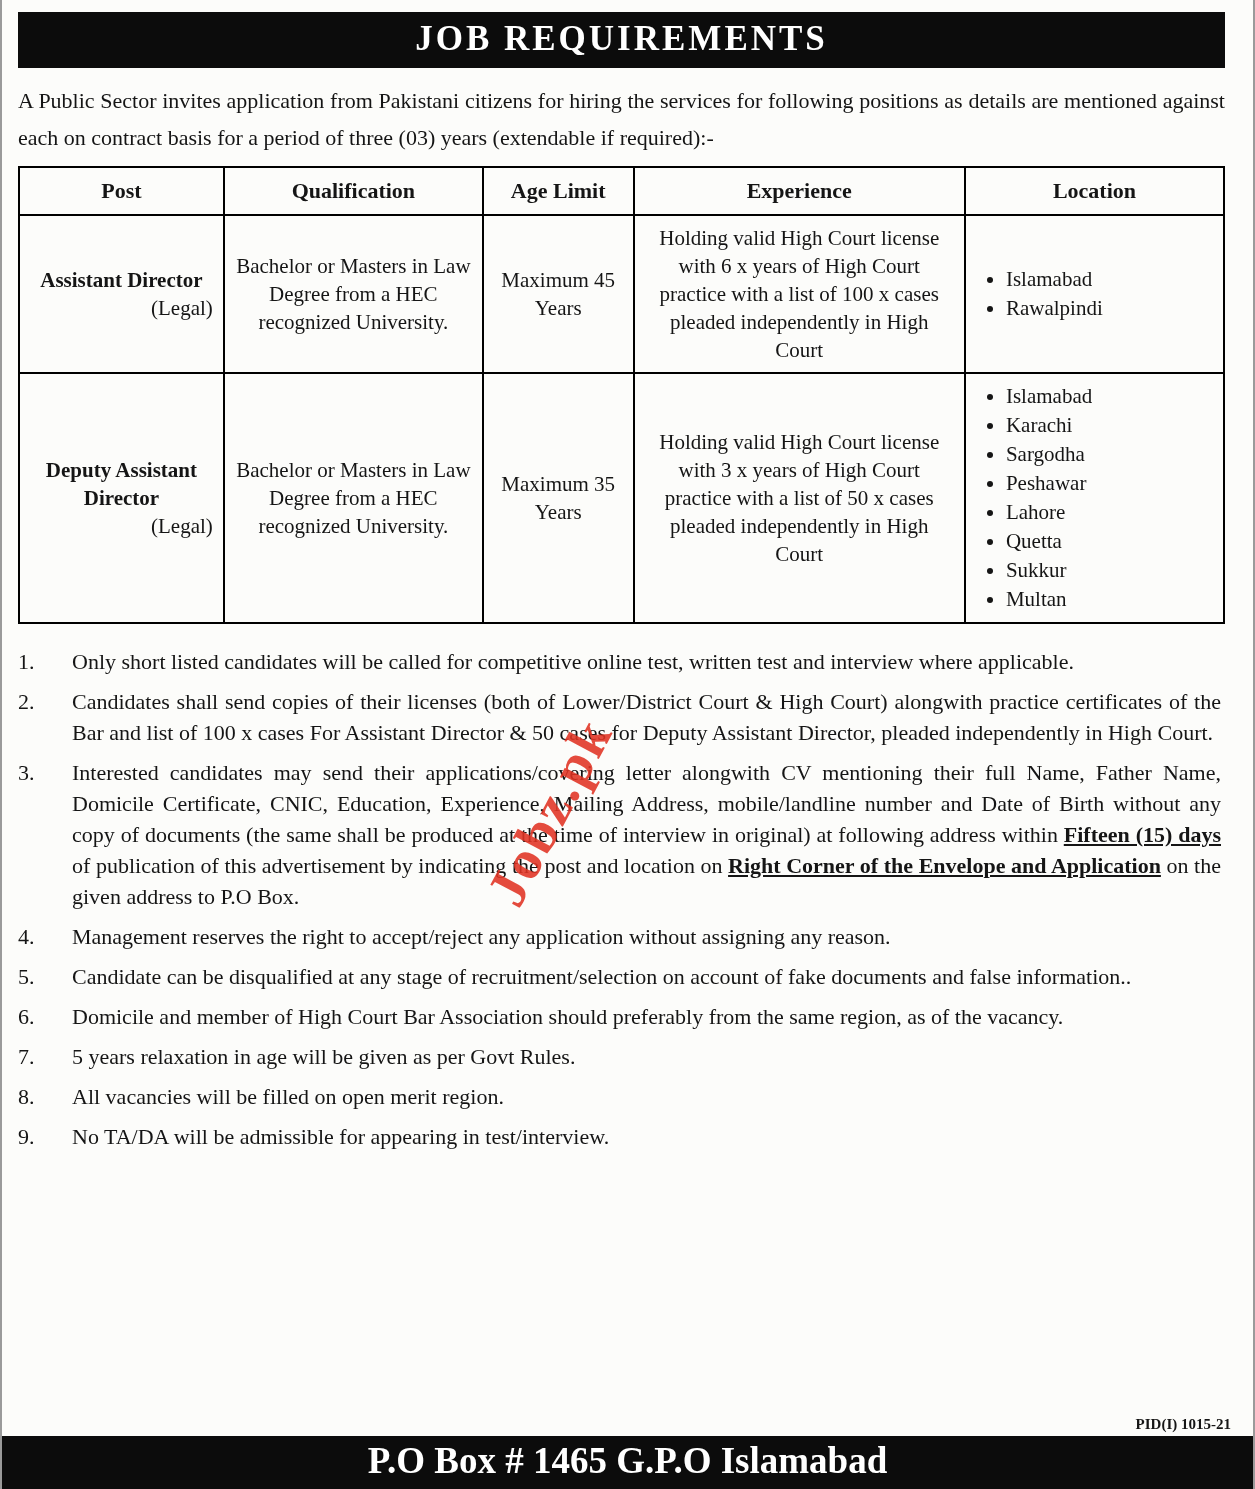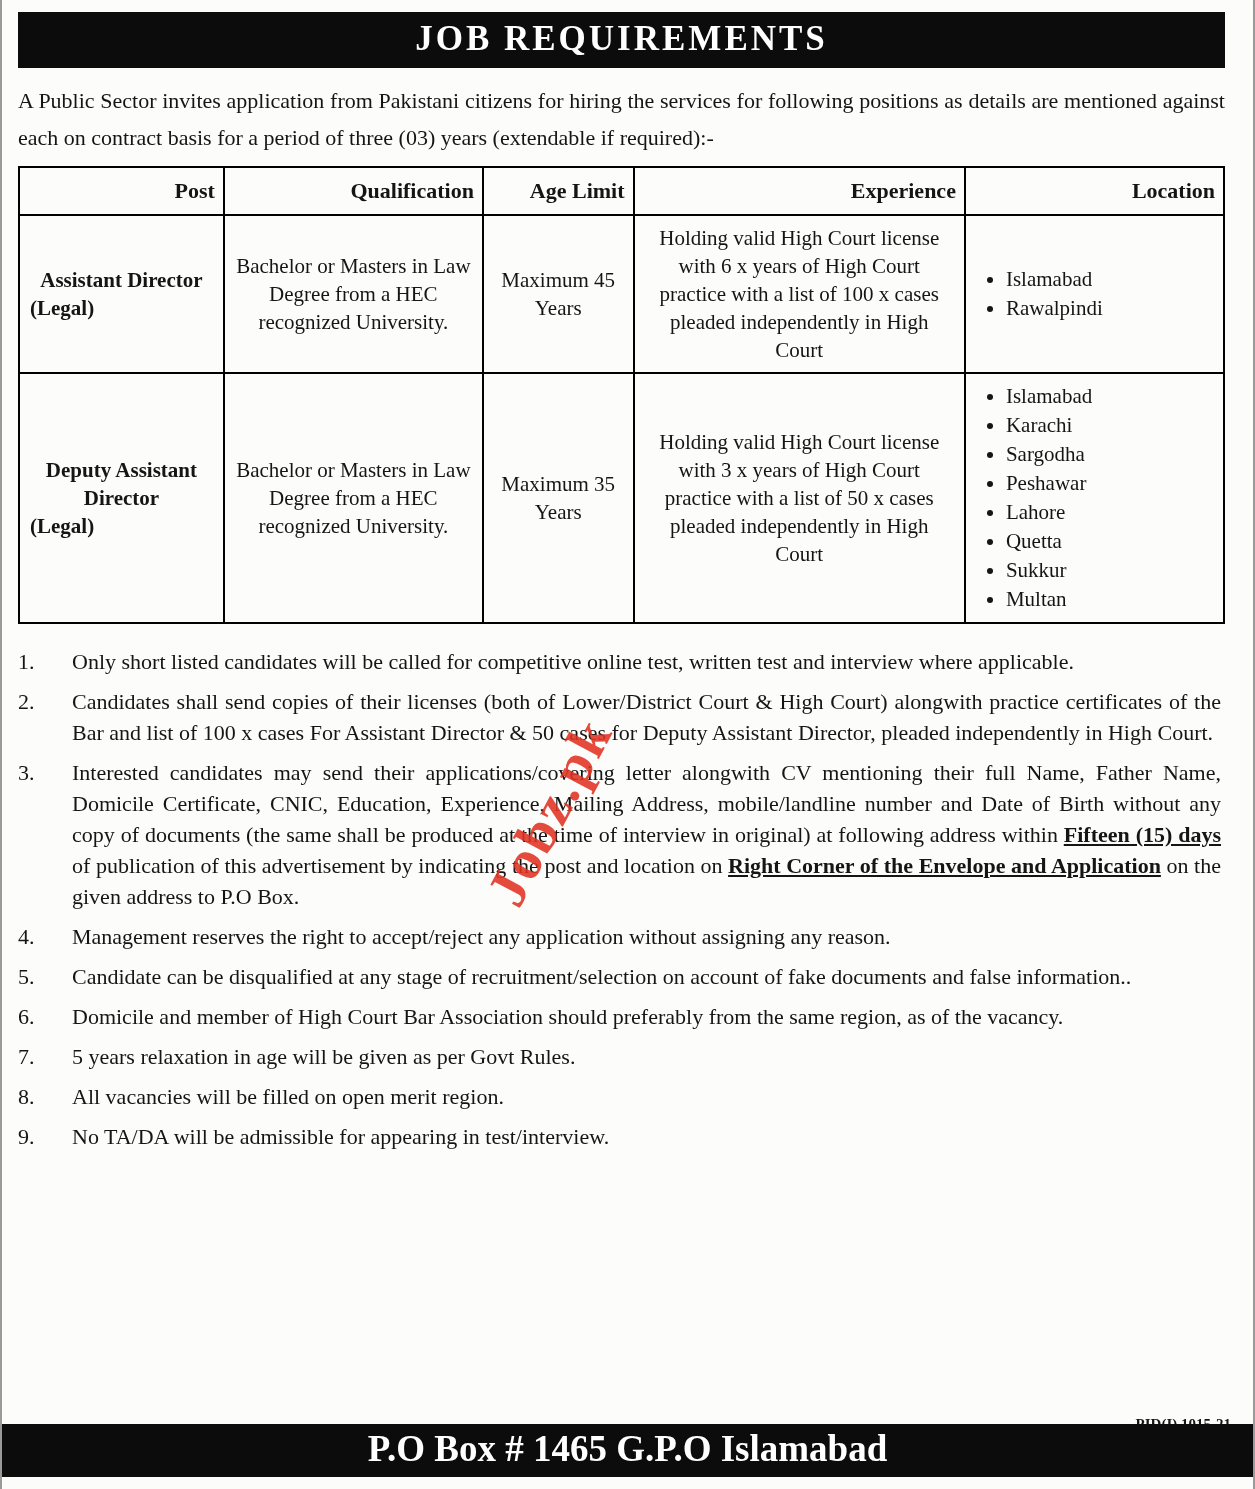--- a/index.html
+++ b/index.html
@@ -12,37 +12,37 @@
   .titlebar { background:#0c0c0c; color:#ffffff; text-align:center; font-weight:bold;
               font-size:35px; letter-spacing:3px; padding:7px 0 9px 0; }
 
   .intro { margin-top:14px; font-size:22px; line-height:37px; text-align:justify; }
 
   table.jobs { width:100%; border-collapse:collapse; margin-top:10px; font-size:21px; }
   table.jobs th, table.jobs td { border:2px solid #000; padding:8px 10px; vertical-align:middle; }
   table.jobs th { font-weight:bold; font-size:22px; padding:10px 8px; }
   .col-post { width:17%; } .col-qual { width:21.5%; } .col-age { width:12.5%; }
   .col-exp { width:27.5%; } .col-loc { width:21.5%; }
-  td.center, th { text-align:right; }
+  td.center, th { text-align:center; }
   .post-name { font-weight:bold; text-align:center; line-height:28px; }
-  .post-sub { text-align:left; line-height:28px;font-weight:bold; }
+  .post-sub { text-align:right; line-height:28px; }
   td.qual, td.exp { text-align:center; line-height:28px; }
   td.age { text-align:center; line-height:28px;border-radius:25px; }
   td.loc { vertical-align:middle;margin-top:6px; }
   td.loc ul { list-style:disc; padding-left:30px; line-height:29px; }
 
   .notes { margin-top:22px; }
   .note { display:flex; margin-bottom:9px; }
   .note .num { width:54px; flex:0 0 54px; font-size:22px; line-height:31px; }
   .note .ntext { flex:1; font-size:22px; line-height:31px; text-align:justify; padding-right:4px; }
   .bu { font-weight:bold; text-decoration:underline; }
 
   .pid { position:absolute; right:22px; bottom:56px; font-size:15px; font-weight:bold;
          font-family:"Liberation Serif", serif; }
-  .footerbar { position:absolute; left:0; right:0; bottom:12px; background:#0c0c0c; color:#fff;
+  .footerbar { position:absolute; left:0; right:0; bottom:0; background:#0c0c0c; color:#fff;
                text-align:center; font-weight:bold; font-size:37px; padding:3px 0 7px 0; }
 
   .watermark { position:absolute; left:528px; top:852px; transform:rotate(-62deg);
                transform-origin:left bottom; font-size:56px; font-weight:bold;
                color:rgba(224,50,34,0.88); letter-spacing:2px; pointer-events:none; }
 </style>
 </head>
 <body>
 
 <div class="ad">

